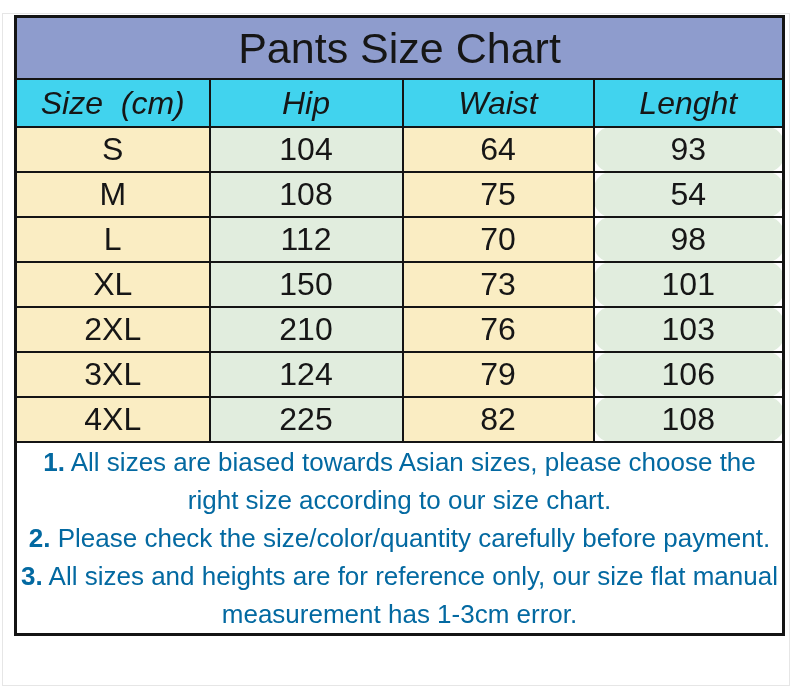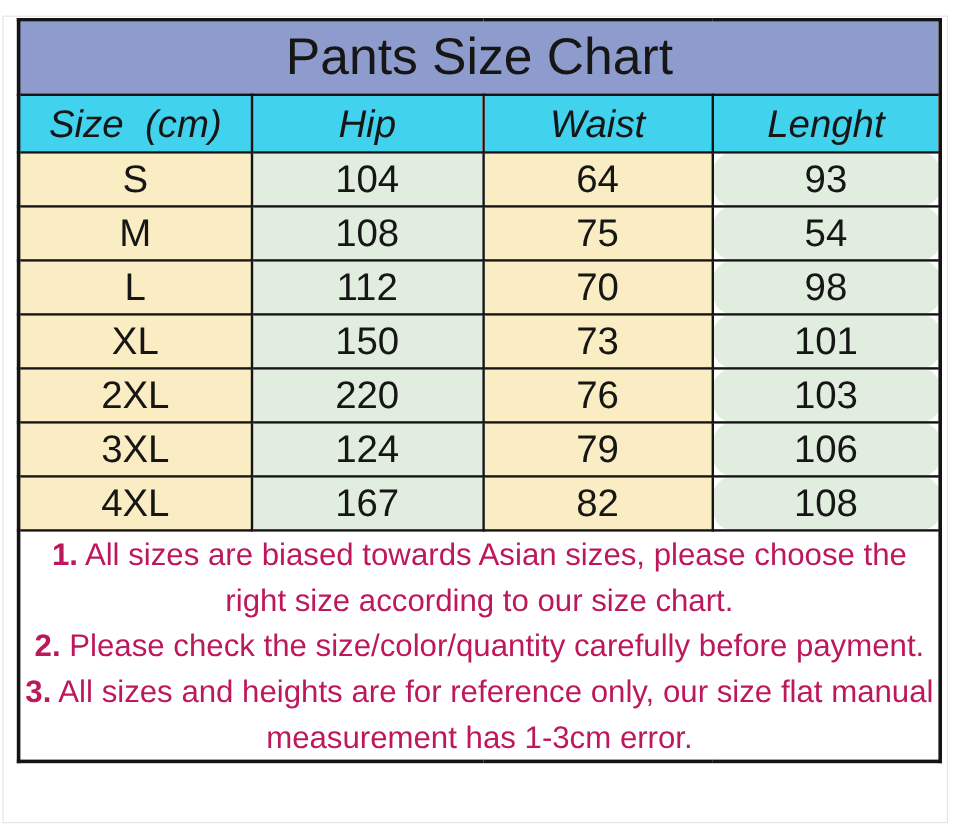--- a/index.html
+++ b/index.html
@@ -69,21 +69,21 @@
   td.notes-cell {
     background: #ffffff;
     text-align: left;
     vertical-align: top;
     padding: 5px 10px 0 8px;
   }
   .note-line {
     margin: 0;
     font-size: 26px;
     line-height: 38px;
-    color: #be185d;
+    color: #0369a1;
   }
   .note-line b { font-weight: 700; }
 </style>
 </head>
 <body>
 
 <div class="canvas">
   <div class="outer-frame"></div>
 
   <table class="size-table">
@@ -125,33 +125,33 @@
       <td class="col-length">98</td>
     </tr>
     <tr class="data-row">
       <td class="col-size">XL</td>
       <td class="col-hip">150</td>
       <td class="col-waist">73</td>
       <td class="col-length">101</td>
     </tr>
     <tr class="data-row">
       <td class="col-size">2XL</td>
-      <td class="col-hip">220</td>
+      <td class="col-hip">210</td>
       <td class="col-waist">76</td>
       <td class="col-length">103</td>
     </tr>
     <tr class="data-row">
       <td class="col-size">3XL</td>
       <td class="col-hip">124</td>
       <td class="col-waist">79</td>
       <td class="col-length">106</td>
     </tr>
     <tr class="data-row">
       <td class="col-size">4XL</td>
-      <td class="col-hip">167</td>
+      <td class="col-hip">225</td>
       <td class="col-waist">82</td>
       <td class="col-length">108</td>
     </tr>
 
     <tr>
       <td class="notes-cell" colspan="4">
         <p class="note-line"><b>1.</b> <span>All sizes are biased towards Asian sizes, please choose the right size according to our size chart.</span></p>
         <p class="note-line"><b>2.</b> <span>Please check the size/color/quantity carefully before payment.</span></p>
         <p class="note-line"><b>3.</b> <span>All sizes and heights are for reference only, our size flat manual measurement has 1-3cm error.</span></p>
       </td>

